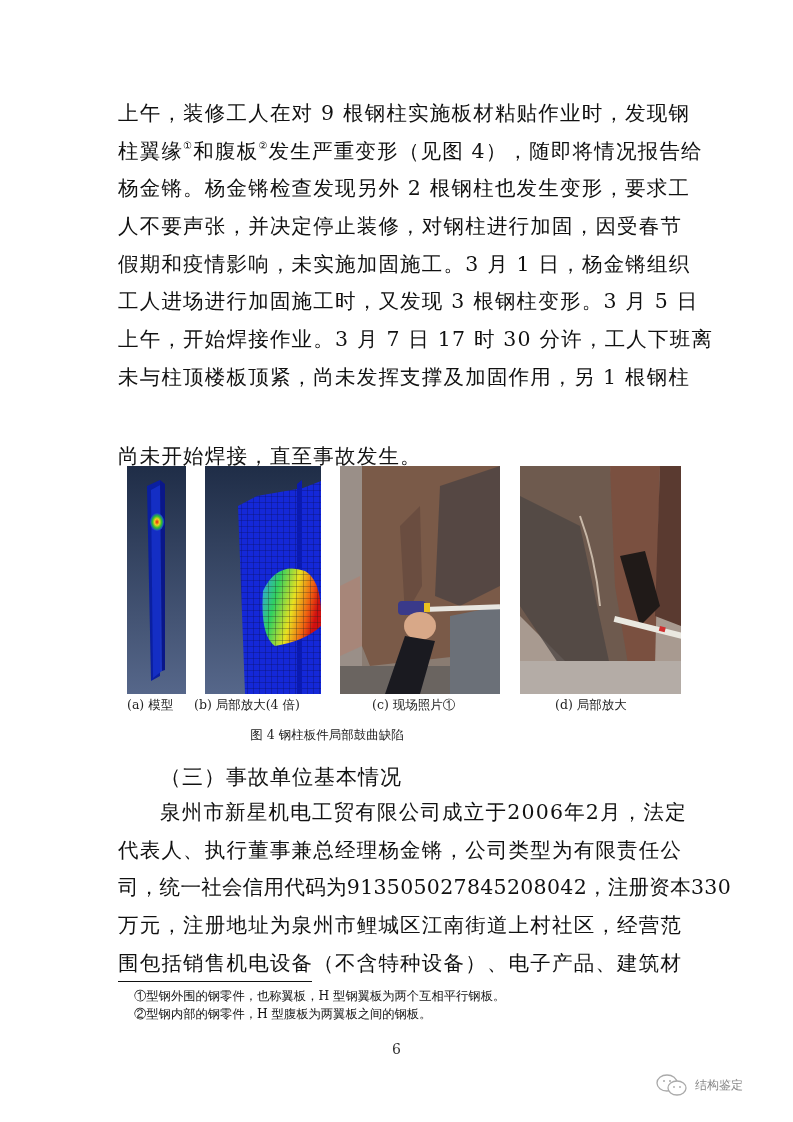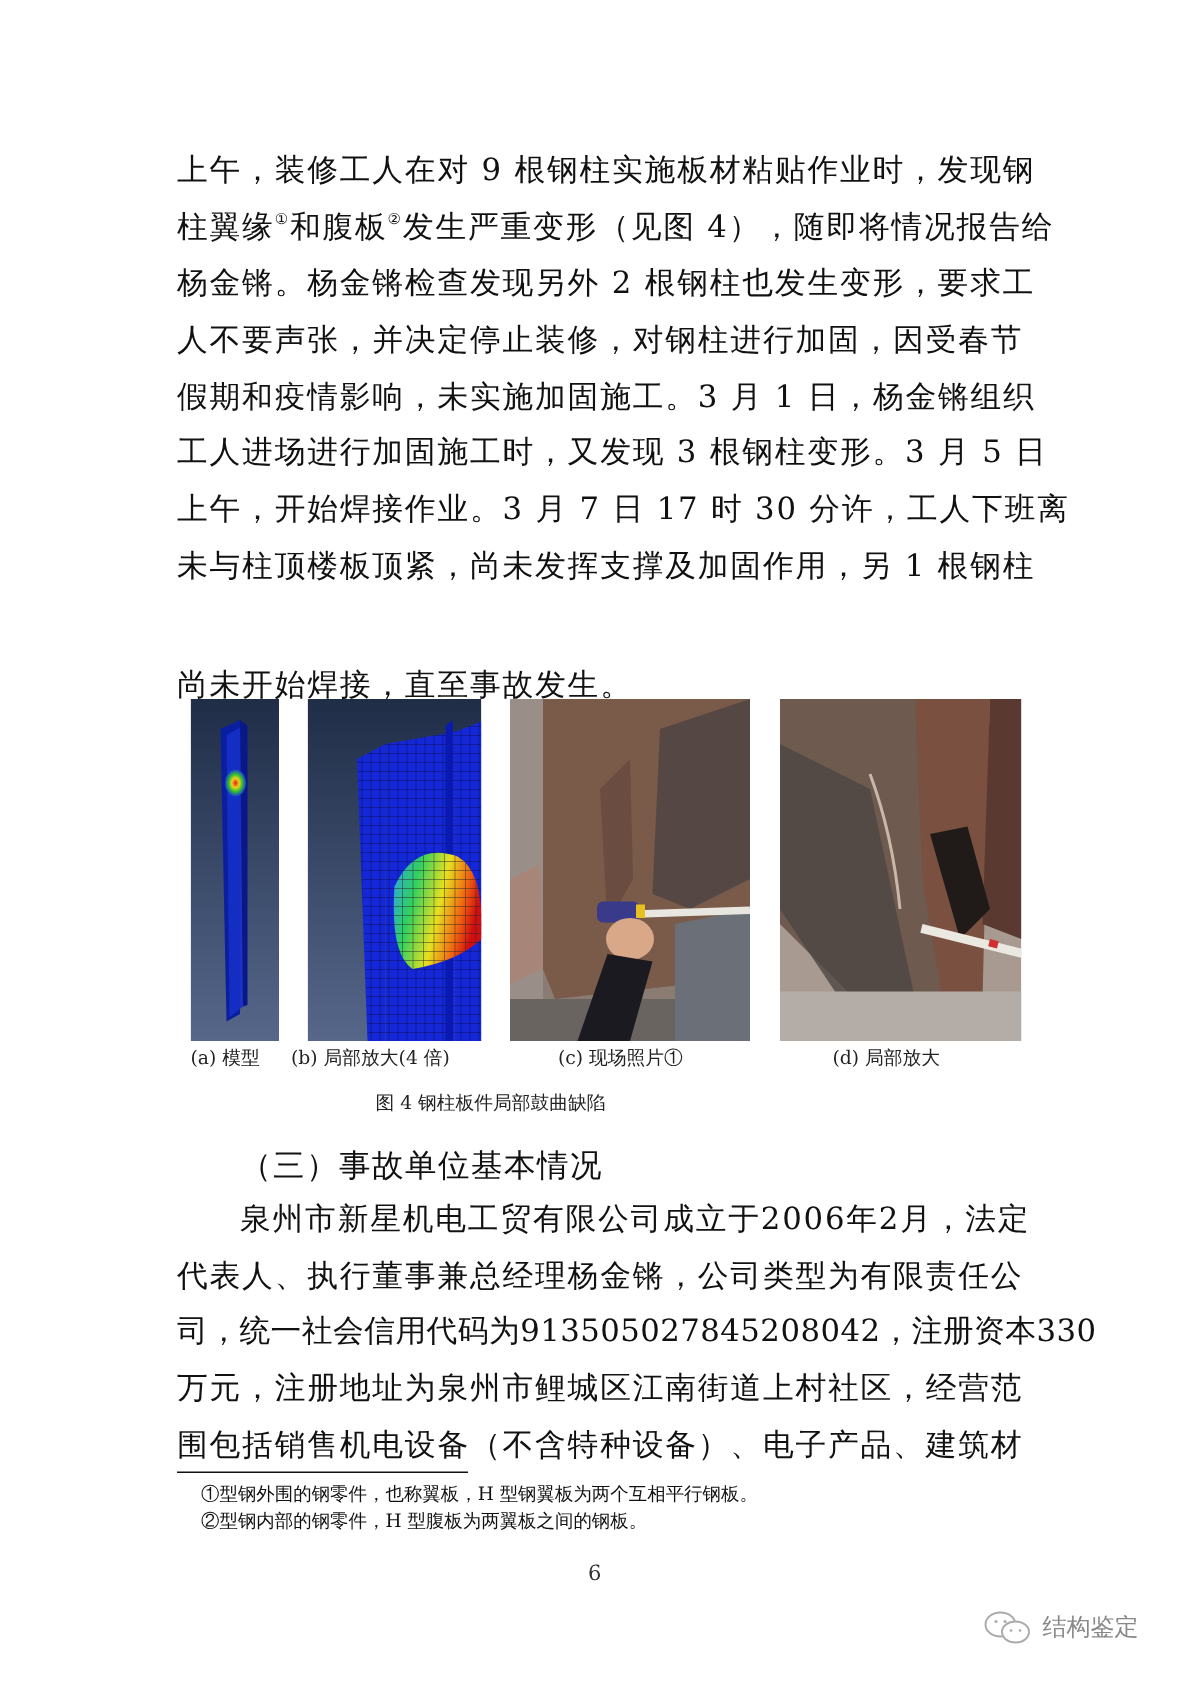--- a/index.html
+++ b/index.html
@@ -12,21 +12,21 @@
   sup { font-size: 10px; vertical-align: 9px; line-height: 0; }
   .fig { position: absolute; top: 466px; height: 228px; overflow: hidden; }
   .caption { position: absolute; top: 697px; font-size: 12.5px; color: #222; white-space: nowrap; }
   .figtitle { position: absolute; top: 727px; left: 0; width: 654px; text-align: center; font-size: 12.5px; color: #222; }
   .heading { position: absolute; left: 160px; top: 763px; font-size: 21px; font-weight: normal;
              letter-spacing: 1px; font-family: "DejaVu Sans", sans-serif; }
   .rule { position: absolute; left: 118px; top: 981px; width: 194px; height: 1px; background: #111; }
   .fn { position: absolute; left: 110px; font-size: 12.3px; color: #111; white-space: nowrap; margin-left: 24px; }
   .pageno { position: absolute; left: 0; width: 793px; top: 1041px; text-align: center; font-size: 14px; color: #333; }
   .wm { position: absolute; left: 655px; top: 1073px; display: flex; align-items: center; gap: 6px;
-        color: #888; font-size: 16px; font-family: "DejaVu Sans", sans-serif; }
+        color: #888; font-size: 12px; font-family: "DejaVu Sans", sans-serif; }
 </style>
 </head>
 <body>
 
 <div class="para" style="top:95px;">
   <span class="line">上午，装修工人在对 9 根钢柱实施板材粘贴作业时，发现钢</span>
   <span class="line"><span>柱翼缘</span><sup>①</sup><span>和腹板</span><sup>②</sup><span>发生严重变形（见图 4），随即将情况报告给</span></span>
   <span class="line">杨金锵。杨金锵检查发现另外 2 根钢柱也发生变形，要求工</span>
   <span class="line">人不要声张，并决定停止装修，对钢柱进行加固，因受春节</span>
   <span class="line">假期和疫情影响，未实施加固施工。3 月 1 日，杨金锵组织</span>

